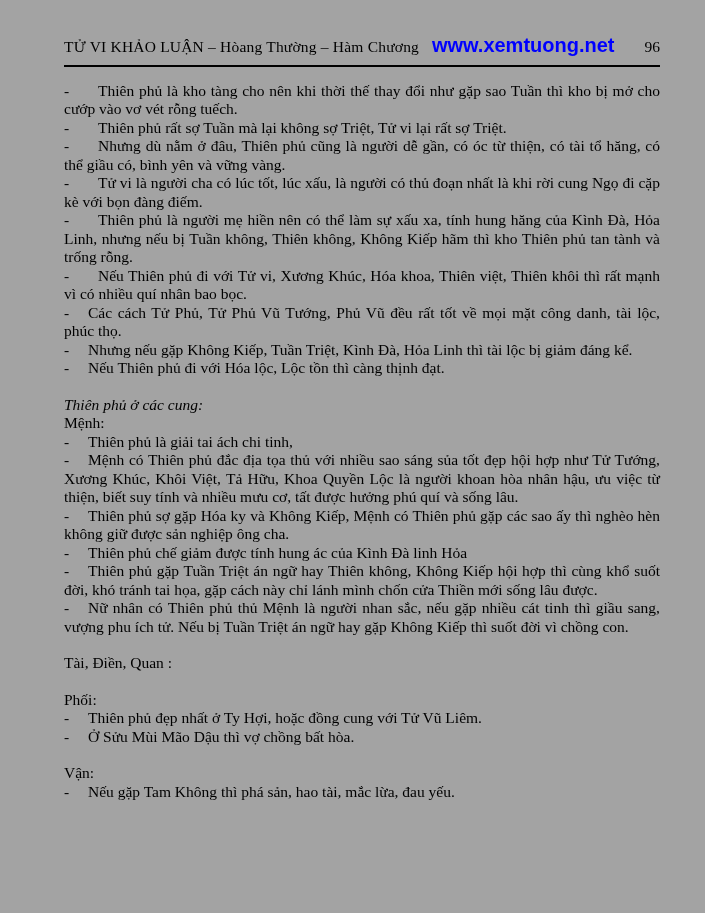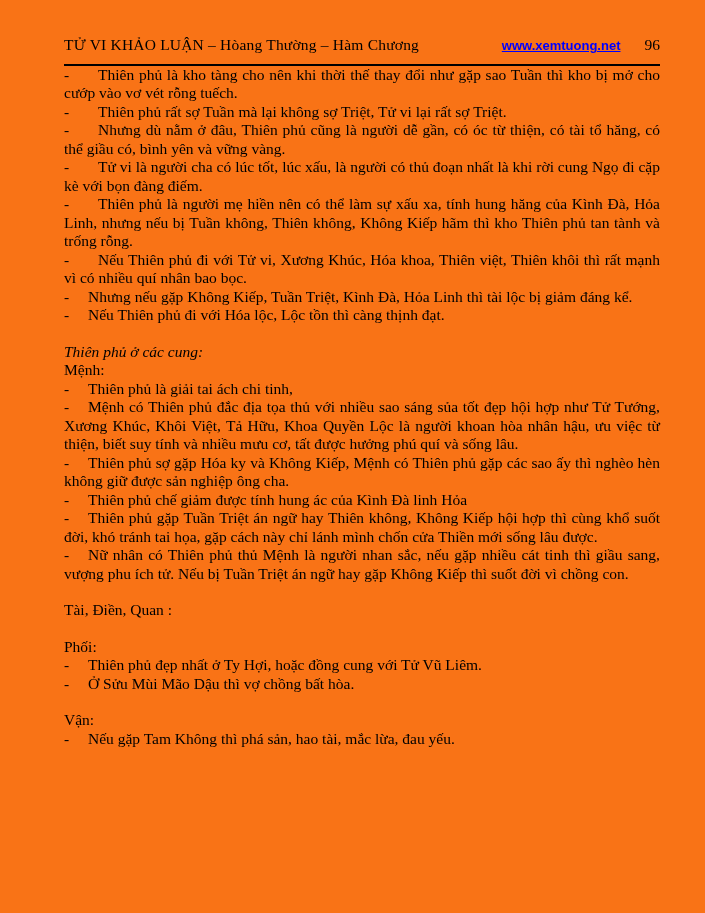--- a/index.html
+++ b/index.html
@@ -2,21 +2,21 @@
 <html lang="vi"><head>
 <meta charset="utf-8">
 <style>
   * { box-sizing: border-box; }
   html, body { margin: 0; padding: 0; background: #ffffff; }
 
   .page {
     position: relative;
     width: 705px;
     height: 913px;
-    background: #f97316;
+    background: #a3a3a3;
     color: #000000;
     font-family: "Liberation Serif", "DejaVu Serif", serif;
     font-size: 15.5px;
     line-height: 18.5px;
     padding: 36px 45px 0 64px;
     overflow: hidden;
   }
 
   .header {
     display: flex;
@@ -24,37 +24,36 @@
     white-space: nowrap;
   }
   .header-title {
     flex: 1 1 auto;
     font-size: 15.5px;
     letter-spacing: 0.2px;
   }
   .header-link {
     font-family: "Liberation Sans", "DejaVu Sans", sans-serif;
     font-weight: 700;
-    font-size: 13px;
+    font-size: 20px;
     color: #0000ff;
-    text-decoration: underline;
     cursor: pointer;
   }
   .header-page {
-    margin-left: 24px;
+    margin-left: 30px;
     font-size: 15.5px;
     text-align: center;
   }
   .rule {
     height: 0;
     border-bottom: 2px solid #000000;
     margin-top: 8px;
   }
 
-  .content { }
+  .content { margin-top: 15px; }
   .content p { margin: 0; text-align: justify; }
 
   .li .dash { display: inline-block; width: 24px; }
   .li.wide-tab .dash { display: inline-block; width: 34px; }
 
   .content p.h { margin-top: 18px; }
   .content p.h.tight { margin-top: 0; }
   .h-italic { font-style: italic; }
   .h-bold { font-weight: 400; }
 </style>
@@ -71,20 +70,21 @@
 
   <div class="rule"></div>
 
   <div class="content">
       <p class="li wide-tab"><span class="dash">-</span><span>Thiên phủ là kho tàng cho nên khi thời thế thay đổi như gặp sao Tuần thì kho bị mở cho cướp vào vơ vét rỗng tuếch.</span></p>
       <p class="li wide-tab"><span class="dash">-</span><span>Thiên phủ rất sợ Tuần mà lại không sợ Triệt, Tử vi lại rất sợ Triệt.</span></p>
       <p class="li wide-tab"><span class="dash">-</span><span>Nhưng dù nằm ở đâu, Thiên phủ cũng là người dễ gần, có óc từ thiện, có tài tổ hăng, có thể giầu có, bình yên và vững vàng.</span></p>
       <p class="li wide-tab"><span class="dash">-</span><span>Tử vi là người cha có lúc tốt, lúc xấu, là người có thủ đoạn nhất là khi rời cung Ngọ đi cặp kè với bọn đàng điếm.</span></p>
       <p class="li wide-tab"><span class="dash">-</span><span>Thiên phủ là người mẹ hiền nên có thể làm sự xấu xa, tính hung hăng của Kình Đà, Hỏa Linh, nhưng nếu bị Tuần không, Thiên không, Không Kiếp hãm thì kho Thiên phủ tan tành và trống rỗng.</span></p>
       <p class="li wide-tab"><span class="dash">-</span><span>Nếu Thiên phủ đi với Tử vi, Xương Khúc, Hóa khoa, Thiên việt, Thiên khôi thì rất mạnh vì có nhiều quí nhân bao bọc.</span></p>
+      <p class="li"><span class="dash">-</span><span>Các cách Tử Phủ, Tử Phủ Vũ Tướng, Phủ Vũ đều rất tốt về mọi mặt công danh, tài lộc, phúc thọ.</span></p>
       <p class="li"><span class="dash">-</span><span>Nhưng nếu gặp Không Kiếp, Tuần Triệt, Kình Đà, Hỏa Linh thì tài lộc bị giảm đáng kể.</span></p>
       <p class="li"><span class="dash">-</span><span>Nếu Thiên phủ đi với Hóa lộc, Lộc tồn thì càng thịnh đạt.</span></p>
       <p class="h h-italic">Thiên phủ ở các cung:</p>
       <p class="h h-bold tight">Mệnh:</p>
       <p class="li"><span class="dash">-</span><span>Thiên phủ là giải tai ách chi tinh,</span></p>
       <p class="li"><span class="dash">-</span><span>Mệnh có Thiên phủ đắc địa tọa thủ với nhiều sao sáng sủa tốt đẹp hội hợp như Tử Tướng, Xương Khúc, Khôi Việt, Tả Hữu, Khoa Quyền Lộc là người khoan hòa nhân hậu, ưu việc từ thiện, biết suy tính và nhiều mưu cơ, tất được hưởng phú quí và sống lâu.</span></p>
       <p class="li"><span class="dash">-</span><span>Thiên phủ sợ gặp Hóa ky và Không Kiếp, Mệnh có Thiên phủ gặp các sao ấy thì nghèo hèn không giữ được sản nghiệp ông cha.</span></p>
       <p class="li"><span class="dash">-</span><span>Thiên phủ chế giảm được tính hung ác của Kình Đà linh Hỏa</span></p>
       <p class="li"><span class="dash">-</span><span>Thiên phủ gặp Tuần Triệt án ngữ hay Thiên không, Không Kiếp hội hợp thì cùng khổ suốt đời, khó tránh tai họa, gặp cách này chỉ lánh mình chốn cửa Thiền mới sống lâu được.</span></p>
       <p class="li"><span class="dash">-</span><span>Nữ nhân có Thiên phủ thủ Mệnh là người nhan sắc, nếu gặp nhiều cát tinh thì giầu sang, vượng phu ích tử. Nếu bị Tuần Triệt án ngữ hay gặp Không Kiếp thì suốt đời vì chồng con.</span></p>

